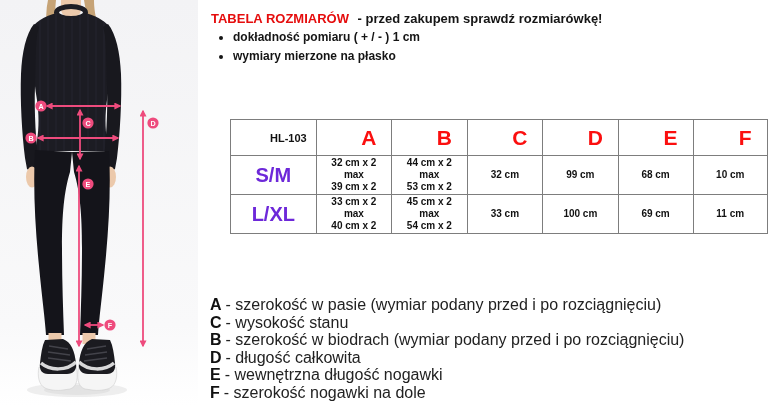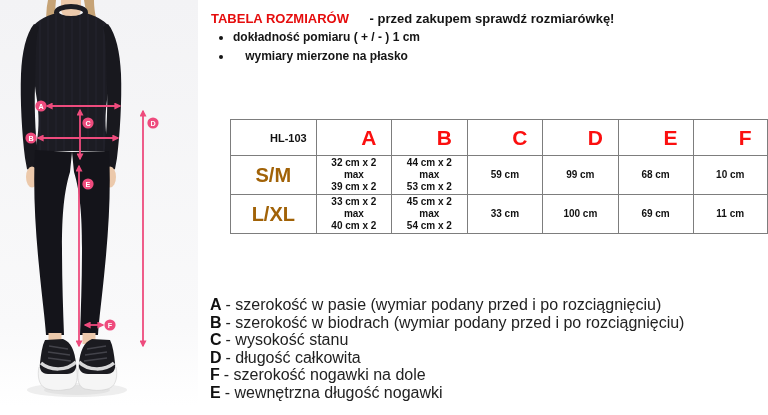--- a/index.html
+++ b/index.html
@@ -5,32 +5,32 @@
   html,body { margin:0; padding:0; background:#fff; }
   .stage {
     position:relative; width:768px; height:415px; background:#ffffff;
     font-family:"Liberation Sans", sans-serif; overflow:hidden; color:#111;
   }
   .model { position:absolute; left:0; top:0; }
   svg text { font-family:"Liberation Sans", sans-serif; }
 
   .title-line { position:absolute; left:211px; top:11px; font-size:13px; font-weight:bold; white-space:nowrap; }
   .title-main { color:#e50d0d; }
-  .subtitle { color:#151515; margin-left:17px; }
-
-  .bullets { position:absolute; left:211px; top:28px; margin:0; padding-left:22px; list-style:disc;text-align:center; }
+  .subtitle { color:#151515; margin-left:5px; }
+
+  .bullets { position:absolute; left:211px; top:28px; margin:0; padding-left:22px; list-style:disc; }
   .bullets li { font-size:12px; font-weight:bold; line-height:19px; color:#151515; }
 
   .size-table { position:absolute; left:230px; top:119px; border-collapse:collapse; table-layout:fixed; }
   .size-table td { border:1px solid #7d7d7d; text-align:center; vertical-align:middle; padding:0; background:#fff; }
   .size-table tr.head td { height:35px;padding-left:30px; }
   .size-table tr.data td { height:38px; }
   .code-cell  { width:85px; font-size:11px; font-weight:bold; color:#111; }
   .letter-cell{ width:69px; font-size:21px; font-weight:bold; color:#fb0f0f; }
-  .size-cell  { font-size:20px; font-weight:bold; color:#a16207; }
+  .size-cell  { font-size:20px; font-weight:bold; color:#6d28d9; }
   .val-cell   { font-size:10px; font-weight:bold; color:#111; white-space:pre-line; line-height:12px; }
 
   .legend { position:absolute; left:210px; top:296px; }
   .legend-row { font-size:16px; line-height:17.6px; color:#222; white-space:nowrap; }
   .legend-letter { font-weight:bold; color:#111; margin-right:4px; }
 </style>
 </head>
 <body>
 
 <div class="stage">
@@ -155,21 +155,21 @@
       <td class="letter-cell">F</td>
     </tr>
     <tr class="data">
       <td class="size-cell">S/M</td>
       <td class="val-cell">32 cm x 2
 max
 39 cm x 2</td>
       <td class="val-cell">44 cm x 2
 max
 53 cm x 2</td>
-      <td class="val-cell">59 cm</td>
+      <td class="val-cell">32 cm</td>
       <td class="val-cell">99 cm</td>
       <td class="val-cell">68 cm</td>
       <td class="val-cell">10 cm</td>
     </tr>
     <tr class="data">
       <td class="size-cell">L/XL</td>
       <td class="val-cell">33 cm x 2
 max
 40 cm x 2</td>
       <td class="val-cell">45 cm x 2
@@ -181,29 +181,29 @@
       <td class="val-cell">11 cm</td>
     </tr>
   </tbody>
     </table>
 
   <div class="legend">
     <div class="legend-row">
       <span class="legend-letter">A</span><span class="legend-text">- szerokość w pasie (wymiar podany przed i po rozciągnięciu)</span>
     </div>
     <div class="legend-row">
+      <span class="legend-letter">C</span><span class="legend-text">- wysokość stanu</span>
+    </div>
+    <div class="legend-row">
       <span class="legend-letter">B</span><span class="legend-text">- szerokość w biodrach (wymiar podany przed i po rozciągnięciu)</span>
     </div>
     <div class="legend-row">
-      <span class="legend-letter">C</span><span class="legend-text">- wysokość stanu</span>
-    </div>
-    <div class="legend-row">
       <span class="legend-letter">D</span><span class="legend-text">- długość całkowita</span>
     </div>
     <div class="legend-row">
+      <span class="legend-letter">E</span><span class="legend-text">- wewnętrzna długość nogawki</span>
+    </div>
+    <div class="legend-row">
       <span class="legend-letter">F</span><span class="legend-text">- szerokość nogawki na dole</span>
     </div>
-    <div class="legend-row">
-      <span class="legend-letter">E</span><span class="legend-text">- wewnętrzna długość nogawki</span>
-    </div>
   </div>
 
 </div>
 
 </body></html>

